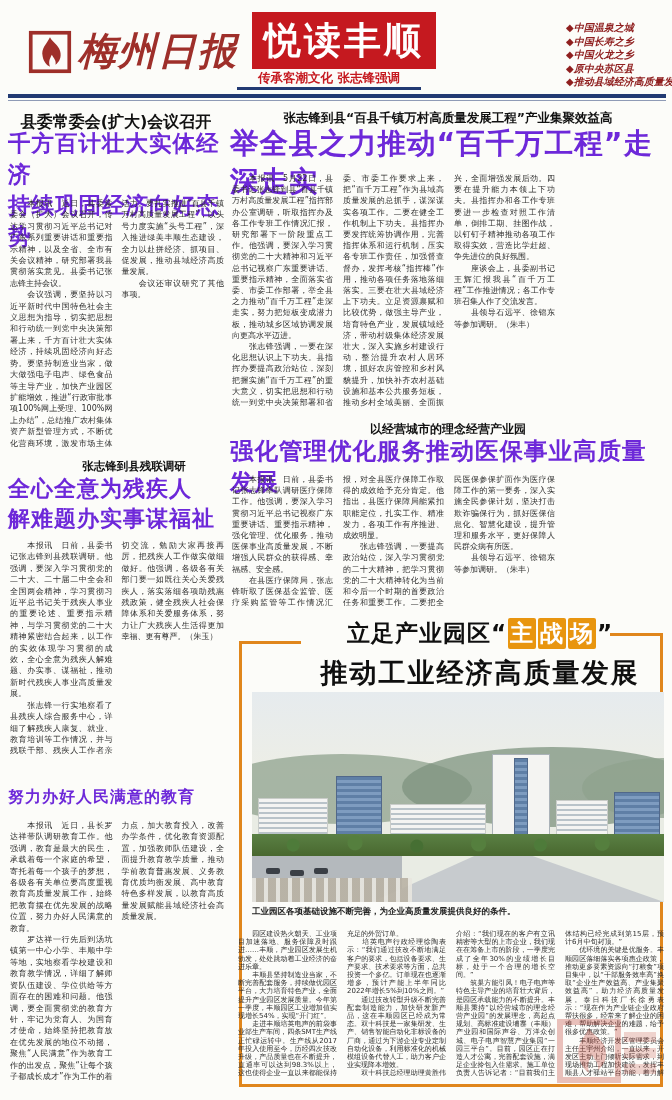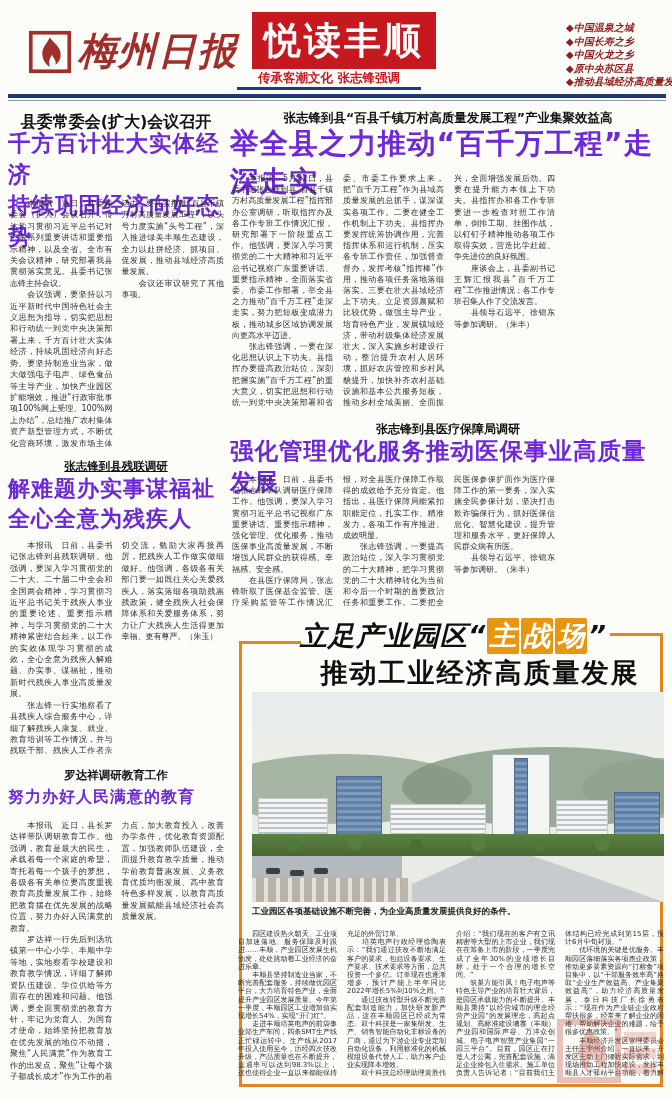--- a/index.html
+++ b/index.html
@@ -44,21 +44,21 @@
     position:absolute; text-align:justify; color:#2e2e2e;
     white-space:pre-line; overflow:hidden; column-fill:auto;
   }
   .col2 { column-count:2; column-gap:9px; }
   .col4 { column-count:4; column-gap:10px; }
 
   
   .a1-kicker { left:8px; top:112px; width:216px; font-size:16px; }
   .a1-title  { left:8px; top:128px; width:216px; font-size:22.5px; line-height:31px; letter-spacing:1px; }
   .a1-body   { left:10px; top:198px; width:214px; height:258px; font-size:8px; line-height:11.4px; }
-  .a2-kicker { left:8px; top:459px; width:216px; font-size:11.5px;text-decoration:underline; }
+  .a2-kicker { left:26px; top:459px; width:216px; font-size:11.5px; }
   .a2-title  { left:8px; top:474px; width:216px; font-size:22px; line-height:30px; letter-spacing:1px; }
   .a2-body   { left:10px; top:540px; width:214px; height:222px; font-size:8px; line-height:11.4px; }
   .a3-kicker { left:8px; top:768px; width:216px; font-size:11.5px; }
   .a3-title  { left:8px; top:783px; width:216px; font-size:16px; line-height:28px; letter-spacing:1px; }
   .a3-body   { left:10px; top:820px; width:214px; height:272px; font-size:8px; line-height:11.4px; }
 
   
   .m-kicker { left:230px; top:110px; width:436px; font-size:12.5px; }
   .m-title  { left:230px; top:125px; width:436px; font-size:28.5px; line-height:38px; letter-spacing:1px; }
   .m-body   { left:232px; top:173px; width:434px; height:240px; font-size:8px; line-height:11.2px; }
@@ -68,22 +68,22 @@
   .md-title  { left:230px; top:436px; width:436px; font-size:23.5px; line-height:31px; letter-spacing:1px; }
   .md-body   { left:232px; top:474px; width:434px; height:136px; font-size:8px; line-height:11.2px; }
 
   
   .fb-line { position:absolute; background:#e0861c; }
   .fb-left-v   { left:239px; top:641px; width:3px; height:446px; }
   .fb-left-h   { left:239px; top:641px; width:62px; height:3px; }
   .fb-bottom   { left:239px; top:1084px; width:424px; height:3px; }
   .fb-right-v  { left:660px; top:633px; width:3px; height:454px; }
   .fb-right-h  { left:610px; top:633px; width:53px; height:3px; }
-  .f-title1 { position:absolute; left:300px; top:618px; width:360px; 
-              font-size:27px; font-weight:900; color:#0f0f0f; letter-spacing:1px; white-space:nowrap;font-style:italic; }
+  .f-title1 { position:absolute; left:300px; top:618px; width:360px; text-align:center;
+              font-size:23px; font-weight:900; color:#0f0f0f; letter-spacing:1px; white-space:nowrap; }
   .f-title2 { position:absolute; left:300px; top:655px; width:360px; text-align:center;
               font-size:27px; font-weight:900; color:#0f0f0f; letter-spacing:2px; white-space:nowrap; }
   .hl-char { display:inline-block; background:#e8950f; color:#fff; padding:0 2px; margin:0 1px;
              border-radius:2px; }
   .f-caption { position:absolute; left:252px; top:906px; width:412px; font-size:8.5px; font-weight:bold; color:#222; }
   .f-body { left:238px; top:930px; width:426px; height:150px; font-size:7px; line-height:8.2px; }
 
   
   .photo { position:absolute; left:252px; top:692px; width:412px; height:210px; overflow:hidden;
            background:linear-gradient(#e6ebee 0%, #edeee6 38%, #e9ece4 55%); }
@@ -144,39 +144,38 @@
   <div class="headline a1-title">
     <div>千方百计壮大实体经济</div>
     <div>持续巩固经济向好态势</div>
   </div>
   <div class="bodytext col2 a1-body">　　本报讯　近日，县委常委会（扩大）会议召开，传达学习贯彻习近平总书记对广东系列重要讲话和重要指示精神，以及全省、全市有关会议精神，研究部署我县贯彻落实意见。县委书记张志锋主持会议。
 　　会议强调，要坚持以习近平新时代中国特色社会主义思想为指导，切实把思想和行动统一到党中央决策部署上来，千方百计壮大实体经济，持续巩固经济向好态势。要坚持制造业当家，做大做强电子电声、绿色食品等主导产业，加快产业园区扩能增效，推进“行政审批事项100%网上受理、100%网上办结”，总结推广农村集体资产新型管理方式，不断优化营商环境，激发市场主体活力。要扎实推进“百县千镇万村高质量发展工程”，以头号力度实施“头号工程”，深入推进绿美丰顺生态建设，全力以赴拼经济、抓项目、促发展，推动县域经济高质量发展。
 　　会议还审议研究了其他事项。</div>
 
   <div class="kicker a2-kicker">张志锋到县残联调研</div>
   <div class="headline a2-title">
+    <div>全心全意为残疾人</div>
     <div>解难题办实事谋福祉</div>
-    <div>全心全意为残疾人</div>
   </div>
   <div class="bodytext col2 a2-body">　　本报讯　日前，县委书记张志锋到县残联调研。他强调，要深入学习贯彻党的二十大、二十届二中全会和全国两会精神，学习贯彻习近平总书记关于残疾人事业的重要论述、重要指示精神，与学习贯彻党的二十大精神紧密结合起来，以工作的实效体现学习贯彻的成效，全心全意为残疾人解难题、办实事、谋福祉，推动新时代残疾人事业高质量发展。
 　　张志锋一行实地察看了县残疾人综合服务中心，详细了解残疾人康复、就业、教育培训等工作情况，并与残联干部、残疾人工作者亲切交流，勉励大家再接再厉，把残疾人工作做实做细做好。他强调，各级各有关部门要一如既往关心关爱残疾人，落实落细各项助残惠残政策，健全残疾人社会保障体系和关爱服务体系，努力让广大残疾人生活得更加幸福、更有尊严。（朱玉）</div>
 
-  <div class="kicker a3-kicker">罗达祥调研教育工作</div>
   <div class="headline a3-title">努力办好人民满意的教育</div>
   <div class="bodytext col2 a3-body">　　本报讯　近日，县长罗达祥带队调研教育工作。他强调，教育是最大的民生，承载着每一个家庭的希望，寄托着每一个孩子的梦想，各级各有关单位要高度重视教育高质量发展工作，始终把教育摆在优先发展的战略位置，努力办好人民满意的教育。
 　　罗达祥一行先后到汤坑镇第一中心小学、丰顺中学等地，实地察看学校建设和教育教学情况，详细了解师资队伍建设、学位供给等方面存在的困难和问题。他强调，要全面贯彻党的教育方针，牢记为党育人、为国育才使命，始终坚持把教育放在优先发展的地位不动摇，聚焦“人民满意”作为教育工作的出发点，聚焦“让每个孩子都成长成才”作为工作的着力点，加大教育投入，改善办学条件，优化教育资源配置，加强教师队伍建设，全面提升教育教学质量，推动学前教育普惠发展、义务教育优质均衡发展、高中教育特色多样发展，以教育高质量发展赋能县域经济社会高质量发展。</div>
 
   <div class="kicker m-kicker">张志锋到县“百县千镇万村高质量发展工程”产业集聚效益高</div>
   <div class="headline m-title">举全县之力推动“百千万工程”走深走实</div>
   <div class="bodytext col4 m-body">　　本报讯　5月22日，县委书记张志锋到县“百县千镇万村高质量发展工程”指挥部办公室调研，听取指挥办及各工作专班工作情况汇报，研究部署下一阶段重点工作。他强调，要深入学习贯彻党的二十大精神和习近平总书记视察广东重要讲话、重要指示精神，全面落实省委、市委工作部署，举全县之力推动“百千万工程”走深走实，努力把短板变成潜力板，推动城乡区域协调发展向更高水平迈进。
 　　张志锋强调，一要在深化思想认识上下功夫。县指挥办要提高政治站位，深刻把握实施“百千万工程”的重大意义，切实把思想和行动统一到党中央决策部署和省委、市委工作要求上来，把“百千万工程”作为县域高质量发展的总抓手，谋深谋实各项工作。二要在健全工作机制上下功夫。县指挥办要发挥统筹协调作用，完善指挥体系和运行机制，压实各专班工作责任，加强督查督办，发挥考核“指挥棒”作用，推动各项任务落地落细落实。三要在壮大县域经济上下功夫。立足资源禀赋和比较优势，做强主导产业，培育特色产业，发展镇域经济，带动村级集体经济发展壮大，深入实施乡村建设行动，整治提升农村人居环境，抓好农房管控和乡村风貌提升，加快补齐农村基础设施和基本公共服务短板，推动乡村全域美丽、全面振兴，全面增强发展后劲。四要在提升能力本领上下功夫。县指挥办和各工作专班要进一步检查对照工作清单，倒排工期、挂图作战，以钉钉子精神推动各项工作取得实效，营造比学赶超、争先进位的良好氛围。
 　　座谈会上，县委副书记王辉汇报我县“百千万工程”工作推进情况；各工作专班召集人作了交流发言。
 　　县领导石远平、徐锦东等参加调研。（朱丰）</div>
 
-  <div class="kicker md-kicker">张志锋到县医疗保障局调研</div>
+  <div class="kicker md-kicker">以经营城市的理念经营产业园</div>
   <div class="headline md-title">强化管理优化服务推动医保事业高质量发展</div>
   <div class="bodytext col4 md-body">　　本报讯　日前，县委书记张志锋率队调研医疗保障工作。他强调，要深入学习贯彻习近平总书记视察广东重要讲话、重要指示精神，强化管理、优化服务，推动医保事业高质量发展，不断增强人民群众的获得感、幸福感、安全感。
 　　在县医疗保障局，张志锋听取了医保基金监管、医疗采购监管等工作情况汇报，对全县医疗保障工作取得的成效给予充分肯定。他指出，县医疗保障局能紧扣职能定位，扎实工作、精准发力，各项工作有序推进、成效明显。
 　　张志锋强调，一要提高政治站位，深入学习贯彻党的二十大精神，把学习贯彻党的二十大精神转化为当前和今后一个时期的首要政治任务和重要工作。二要把全民医保参保扩面作为医疗保障工作的第一要务，深入实施全民参保计划，坚决打击欺诈骗保行为，抓好医保信息化、智慧化建设，提升管理和服务水平，更好保障人民群众病有所医。
 　　县领导石远平、徐锦东等参加调研。（朱丰）</div>
 
   <div class="fb-line fb-left-h"></div>
   <div class="fb-line fb-left-v"></div>
   <div class="fb-line fb-bottom"></div>
   <div class="fb-line fb-right-v"></div>

